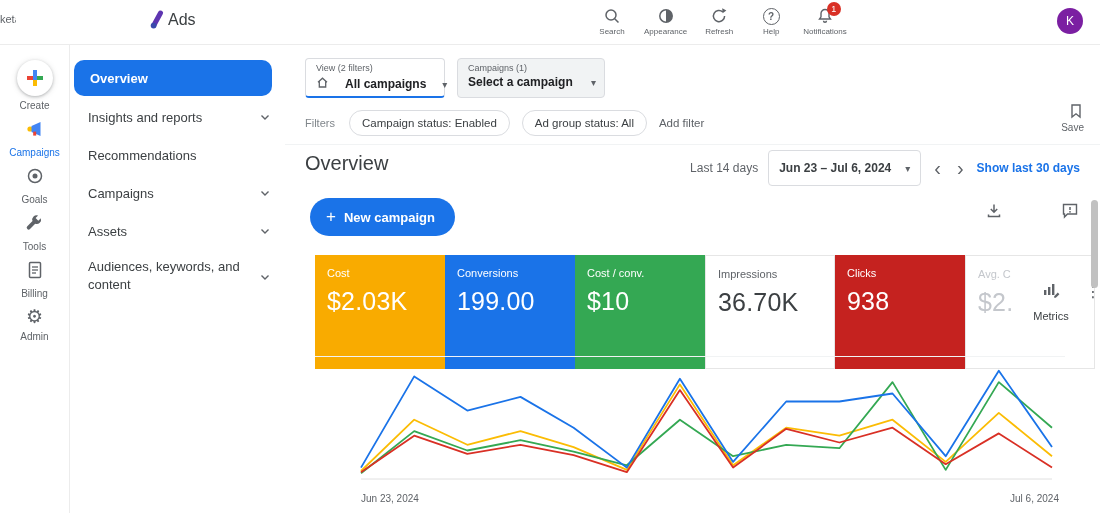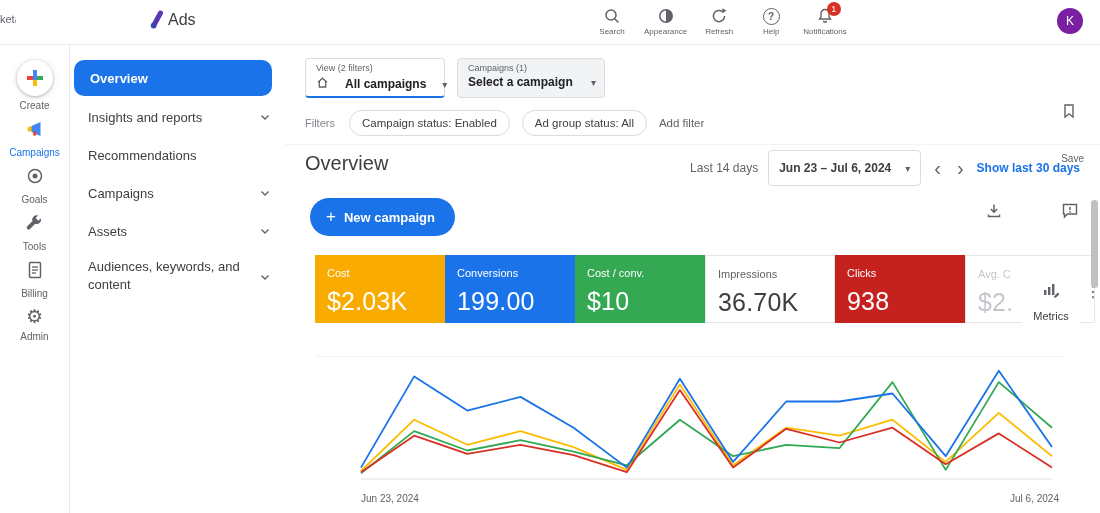--- a/index.html
+++ b/index.html
@@ -47,41 +47,41 @@
   .dd-camp{left:172px;width:148px;background:#f1f3f4;}
   .dd-cap{display:block;font-size:9px;color:#5f6368;}
   .dd-row{display:flex;align-items:center;gap:16px;margin-top:2px;}
   .dd-val{font-size:12px;color:#202124;font-weight:bold;white-space:nowrap;}
   .dd-arrow{margin-left:auto;color:#5f6368;font-size:10px;}
 
   .filters-row{position:absolute;left:20px;top:66px;display:flex;align-items:center;gap:12px;height:26px;}
   .filters-label{font-size:11px;color:#80868b;margin-right:2px;}
   .chip{border:1px solid #dadce0;border-radius:14px;padding:0 12px;height:26px;line-height:24px;font-size:11.5px;color:#3c4043;background:#fff;box-sizing:border-box;cursor:pointer;white-space:nowrap;}
   .add-filter{font-size:11.5px;color:#5f6368;cursor:pointer;}
-  .save-ctl{position:absolute;right:16px;top:58px;display:flex;flex-direction:column;align-items:flex-start;cursor:pointer;gap:31px;}
+  .save-ctl{position:absolute;right:16px;top:58px;display:flex;flex-direction:column;align-items:flex-end;cursor:pointer;}
   .save-ctl .tlabel{font-size:10px;margin-top:2px;}
 
   .divider{position:absolute;left:0;right:0;top:100px;border-top:1px solid #f1f3f4;}
 
   .page-title{position:absolute;left:20px;top:108px;margin:0;font-size:20px;font-weight:normal;color:#3c4043;}
   .date-cluster{position:absolute;right:20px;top:106px;display:flex;align-items:center;gap:10px;}
   .range-cap{font-size:12px;color:#5f6368;}
   .date-box{display:flex;align-items:center;gap:14px;border:1px solid #dadce0;border-radius:4px;height:36px;padding:0 10px;font-size:12px;color:#3c4043;font-weight:bold;box-sizing:border-box;cursor:pointer;white-space:nowrap;}
   .nav-chev{font-size:20px;color:#5f6368;cursor:pointer;line-height:34px;padding:0 3px;}
   .show-link{font-size:12px;color:#1a73e8;font-weight:bold;cursor:pointer;text-decoration:none;white-space:nowrap;}
 
   .new-campaign{position:absolute;left:25px;top:154px;height:38px;border:none;border-radius:19px;background:#1a73e8;color:#fff;
     font-size:13px;font-weight:bold;padding:0 20px 0 16px;display:flex;align-items:center;gap:8px;cursor:pointer;font-family:inherit;}
   .nc-plus{font-size:17px;font-weight:normal;}
   .mini-ctl{position:absolute;top:158px;width:56px;display:flex;flex-direction:column;align-items:center;cursor:pointer;gap:34px;}
   .mini-ctl .tlabel{font-size:10px;margin-top:3px;}
   .mini-dl{right:78px;}
   .mini-fb{right:2px;}
 
-  .cards{position:absolute;left:30px;top:211px;display:flex;height:68px;}
+  .cards{position:absolute;left:30px;top:211px;display:flex;height:114px;}
   .card{width:130px;box-sizing:border-box;padding:12px 12px;cursor:pointer;}
   .card.light{border:1px solid #e6e6e6;}
   .sc-label{display:block;font-size:11px;}
   .sc-value{display:block;font-size:25px;margin-top:8px;letter-spacing:.2px;white-space:nowrap;}
   .metrics-ctl{position:absolute;left:737px;top:216px;width:58px;height:82px;background:#fff;display:flex;flex-direction:column;
     align-items:center;justify-content:center;gap:4px;cursor:pointer;}
   .metrics-ctl .tlabel{font-size:11px;color:#3c4043;margin-top:7px;}
   .overflow{position:absolute;left:800px;top:238px;font-size:16px;color:#5f6368;cursor:pointer;}
 
   .chart{position:absolute;left:30px;top:312px;width:750px;height:152px;border-top:1px solid #f1f3f4;}

